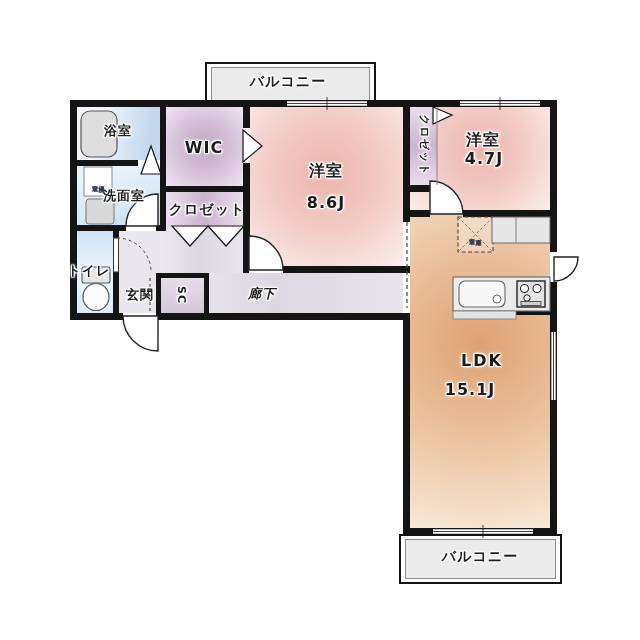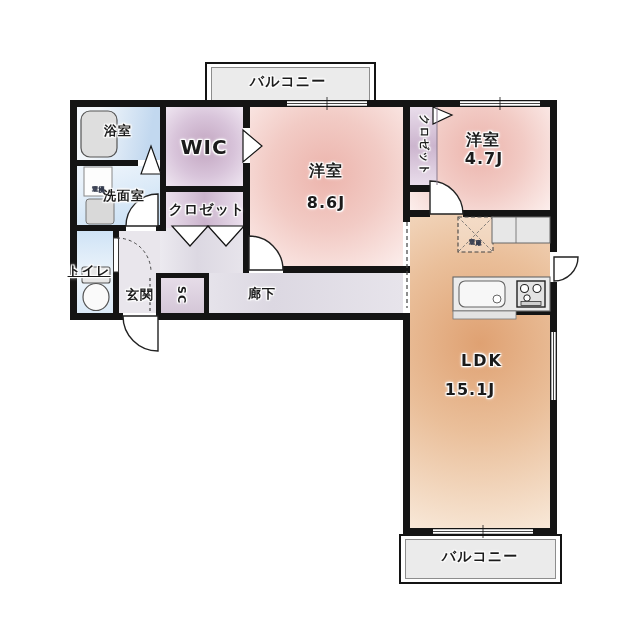--- a/index.html
+++ b/index.html
@@ -5,21 +5,21 @@
   html,body{margin:0;padding:0;background:#fff;}
   #plan{position:relative;width:640px;height:640px;background:#ffffff;overflow:hidden;
         font-family:"DejaVu Sans","Liberation Sans",sans-serif;}
   .floor{position:absolute;}
   svg.overlay{position:absolute;left:0;top:0;z-index:5;pointer-events:none;}
   .labels{position:absolute;left:0;top:0;width:640px;height:640px;z-index:8;}
   .lbl{position:absolute;transform:translate(-50%,-50%);white-space:nowrap;
        font-weight:bold;color:#1b1b1b;letter-spacing:1px;
        text-shadow:0 0 2px #fff,0 0 3px #fff,0 0 4px #fff,-1px -1px 1px #fff,1px 1px 1px #fff,
                    -1px 1px 1px #fff,1px -1px 1px #fff;}
-  .sz13{font-size:13px;} .sz14{font-size:14px;} .sz15{font-size:20px;}
+  .sz13{font-size:13px;} .sz14{font-size:14px;} .sz15{font-size:16px;}
   .sz18{font-size:16px;} .sz20{font-size:16px;letter-spacing:2px;}
   .rot90{transform:translate(-50%,-50%) rotate(90deg);}
   .tiny{font-size:6px;font-weight:bold;color:#333a4d;letter-spacing:0;line-height:1.1;
         writing-mode:vertical-rl;white-space:pre-line;text-shadow:none;}
   
   .balc-outer{position:absolute;border:2.5px solid #141414;background:#ffffff;z-index:1;}
   .balc-inner{position:absolute;left:4px;top:3px;right:4px;bottom:3px;
               background:#ebebeb;border:1px solid #8d8d8d;}
   
   .f-bed{background:radial-gradient(circle at 50% 42%,#ecb4ac 0%,#f2cbc5 48%,#fceeec 100%);}
@@ -191,24 +191,24 @@
     <div class="lbl sz14" style="left:288px;top:82px;">バルコニー</div>
     <div class="lbl sz13" style="left:118px;top:131px;">浴室</div>
     <div class="lbl sz15" style="left:204px;top:147px;">WIC</div>
     <div class="lbl sz18" style="left:326px;top:171px;">洋室</div>
     <div class="lbl sz18" style="left:326px;top:202px;">8.6J</div>
     <div class="lbl sz18" style="left:483px;top:140px;">洋室</div>
     <div class="lbl sz18" style="left:484px;top:158px;">4.7J</div>
     <div class="lbl sz13 rot90" style="left:424px;top:145px;font-size:11px;">クロゼット</div>
     <div class="lbl sz13" style="left:124px;top:196px;">洗面室</div>
     <div class="lbl sz14" style="left:207px;top:210px;">クロゼット</div>
-    <div class="lbl sz13" style="left:89px;top:271px;text-decoration:underline;">トイレ</div>
+    <div class="lbl sz13" style="left:89px;top:271px;">トイレ</div>
     <div class="lbl sz13" style="left:140px;top:295px;">玄関</div>
     <div class="lbl rot90" style="left:181px;top:295px;font-size:11px;">SC</div>
-    <div class="lbl sz13" style="left:262px;top:294px;">廊下</div>
+    <div class="lbl sz13" style="left:262px;top:294px;font-style:italic;">廊下</div>
     <div class="lbl sz20" style="left:482px;top:360px;">LDK</div>
     <div class="lbl sz18" style="left:470px;top:389px;">15.1J</div>
     <div class="lbl sz14" style="left:480px;top:557px;">バルコニー</div>
     <div class="lbl tiny" style="left:475px;top:234px;">冷蔵庫
 置場</div>
     <div class="lbl tiny" style="left:98px;top:181px;">洗濯機
 置場</div>
   </div>
 
 </div>

